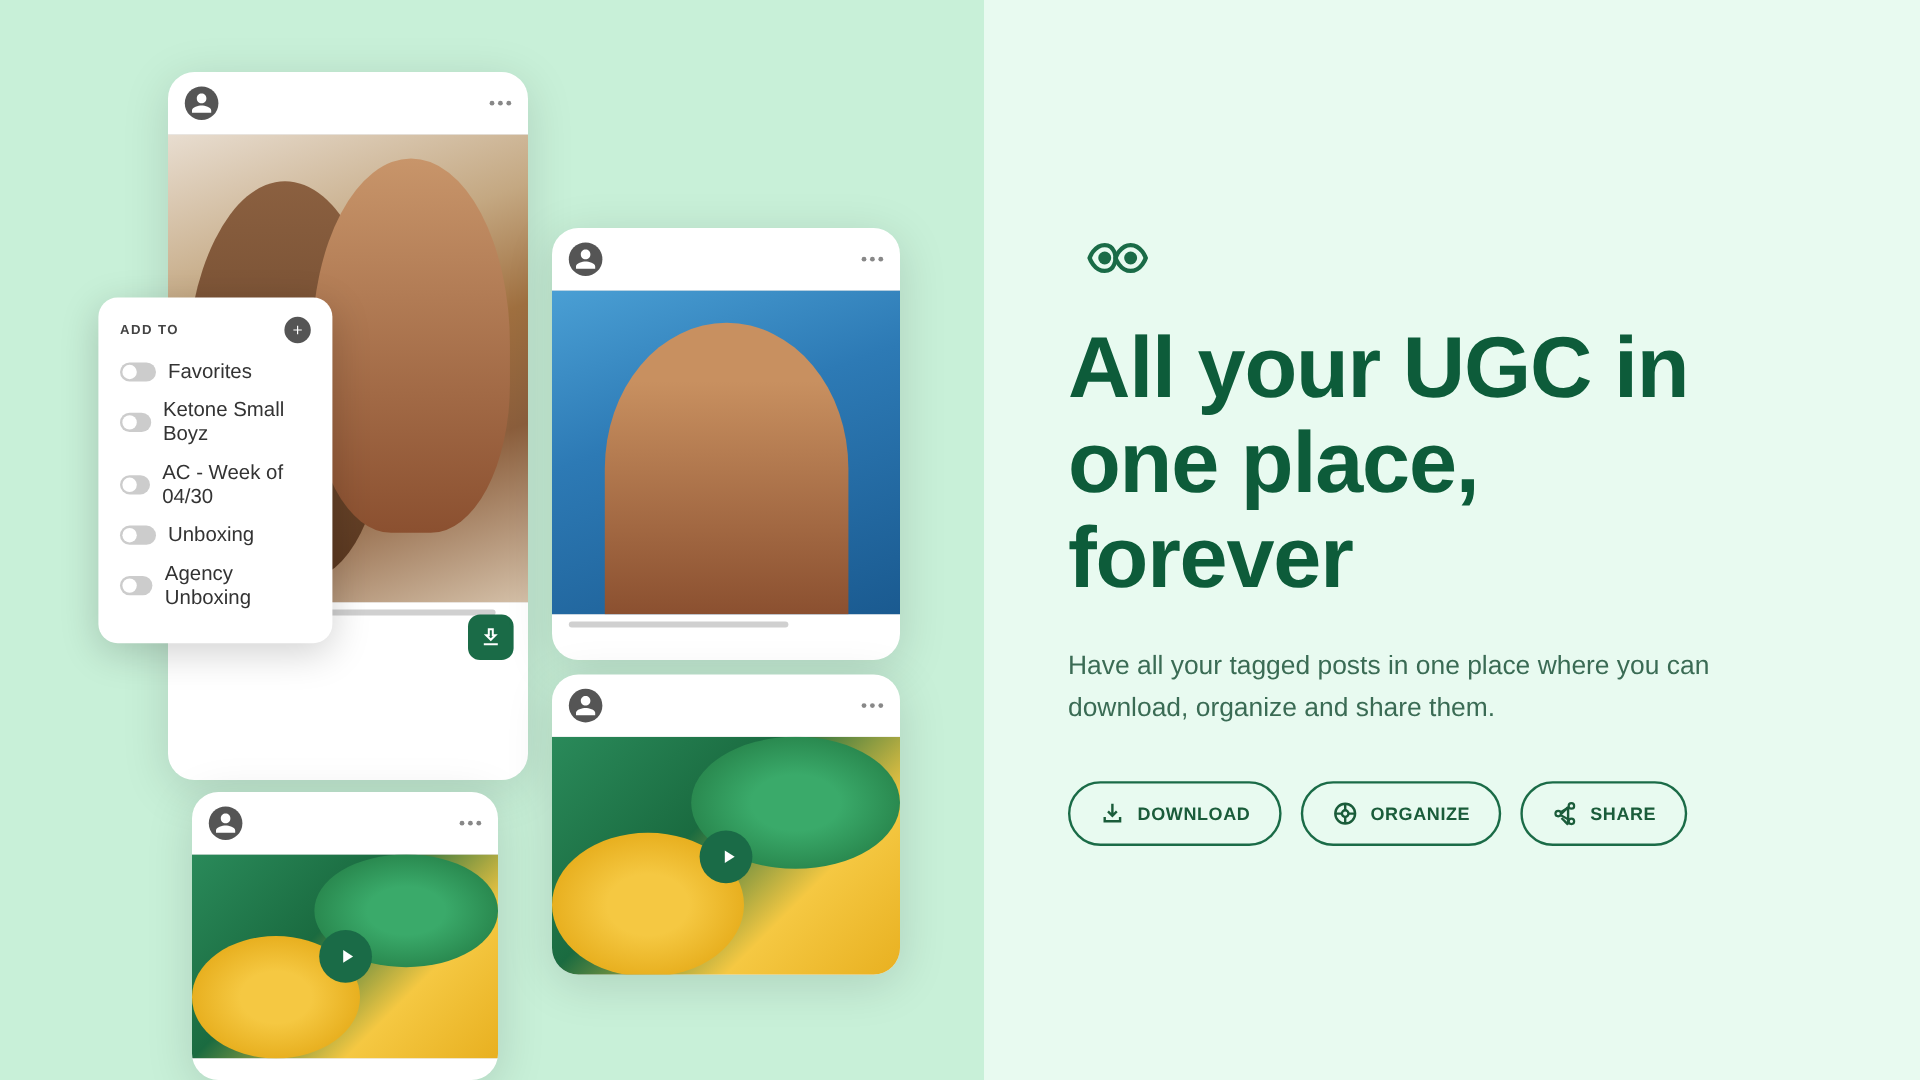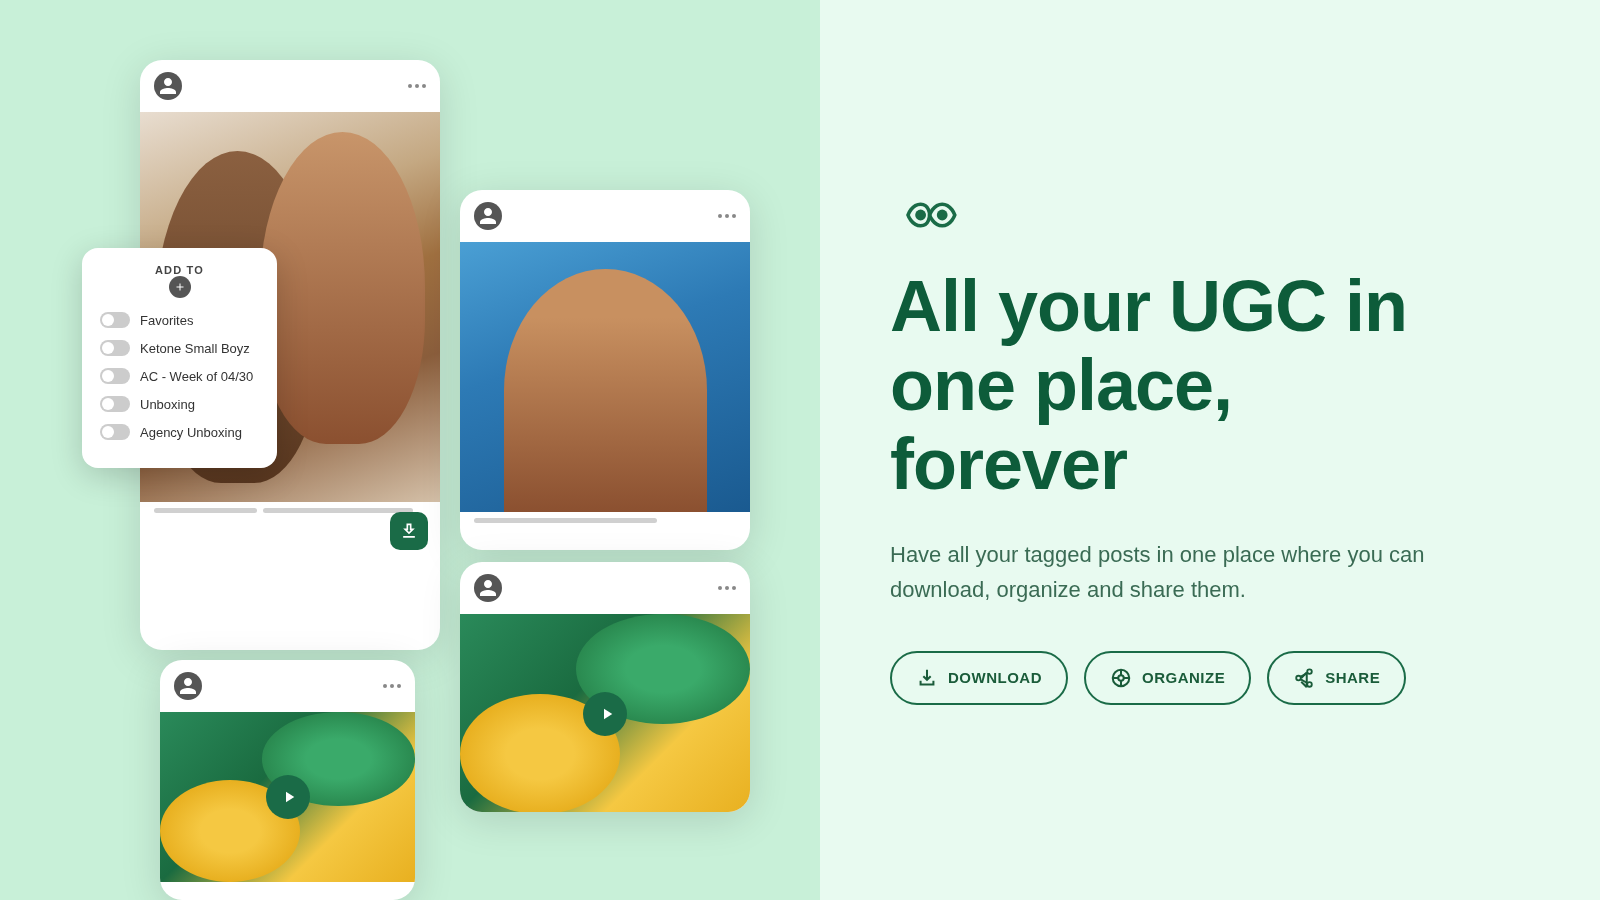--- a/index.html
+++ b/index.html
@@ -280,21 +280,20 @@
       padding: 16px 18px;
       width: 195px;
       z-index: 20;
     }
 
     .add-to-header {
       display: flex;
       align-items: center;
       justify-content: space-between;
       margin-bottom: 14px;
-      flex-direction: column;
     }
 
     .add-to-label {
       font-size: 11px;
       font-weight: 700;
       letter-spacing: 1.2px;
       color: #444;
     }
 
     .add-to-plus {
@@ -335,21 +334,21 @@
       position: absolute;
       top: 2px;
       left: 2px;
       width: 12px;
       height: 12px;
       background: white;
       border-radius: 50%;
     }
 
     .toggle-label {
-      font-size: 13px;
+      font-size: 17px;
       color: #333;
     }
 
     
     .video-card-content {
       width: 100%;
       height: 100%;
       background: linear-gradient(135deg, #2a8a5a 0%, #1a6b40 40%, #f5c842 70%, #e8b020 100%);
       position: relative;
       display: flex;

